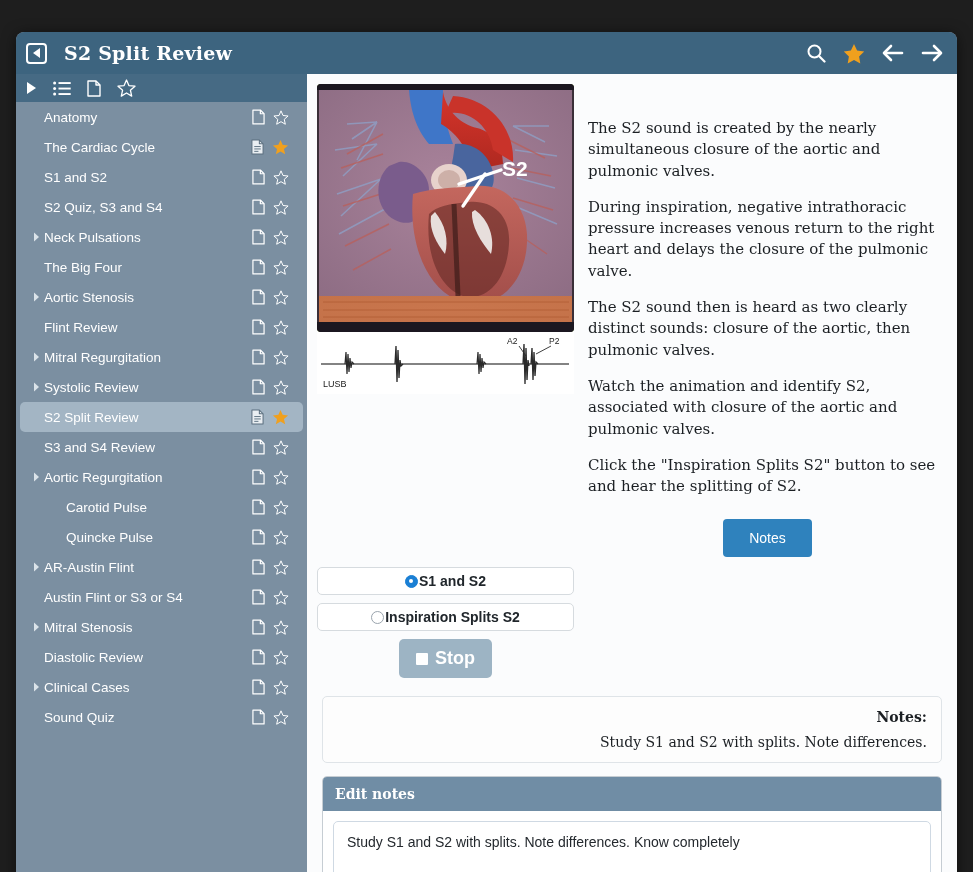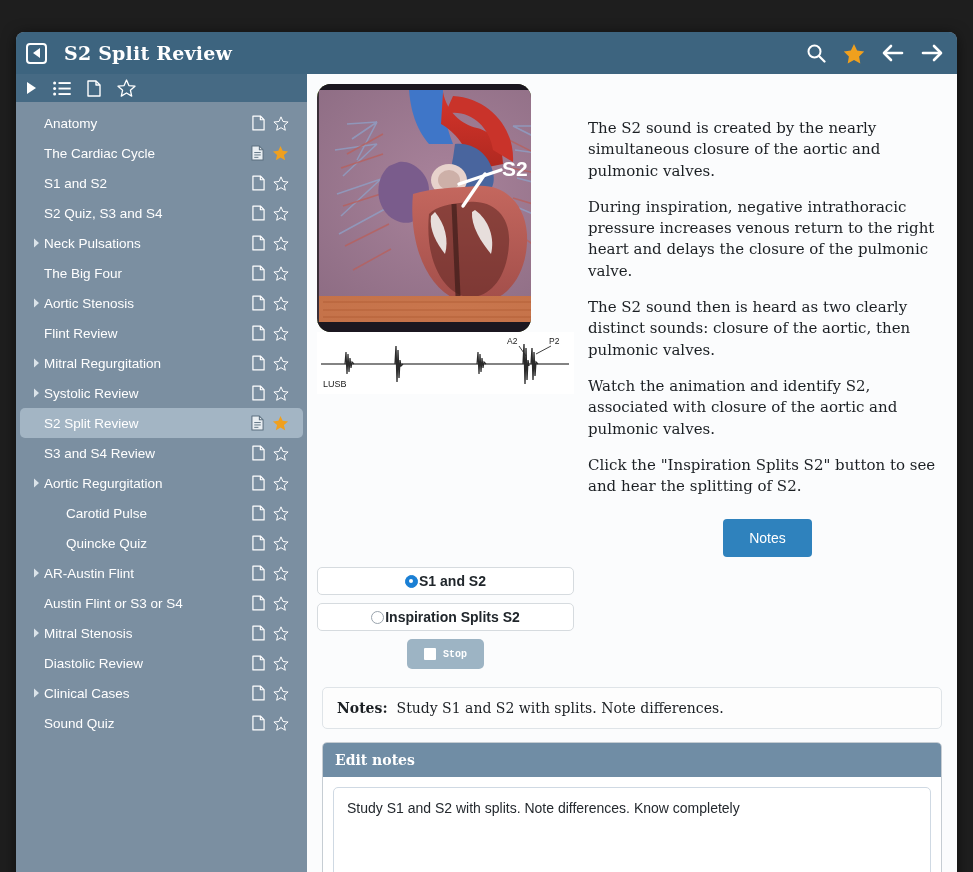--- a/index.html
+++ b/index.html
@@ -73,21 +73,21 @@
   #sidebar-toolbar {
     height: 28px;
     background: #466a84;
     display: flex;
     align-items: center;
     gap: 16px;
     padding-left: 10px;
   }
   #sidebar-toolbar .sicon { cursor: pointer; line-height: 0; }
 
-  #tree { padding-top: 6px; overflow: hidden; }
+  #tree { overflow: hidden; }
   .tree-row {
     height: 30px;
     display: flex;
     align-items: center;
     padding: 0 14px 0 8px;
     cursor: pointer;
     border-radius: 5px;
     margin: 0 4px;
   }
   .tree-row.selected { background: #a3b5c4; }
@@ -112,22 +112,22 @@
   #content {
     flex: 1 1 auto;
     background: #fbfcfd;
     padding: 10px 10px 0 10px;
     overflow: hidden;
   }
   #top-area { display: flex; gap: 14px; }
 
   #media-col { width: 257px; flex: 0 0 257px; }
   #heart-figure {
-    width: 214px; height: 248px;
-    border-radius: 14px;
+    width: 257px; height: 248px;
+    border-radius: 4px;
     overflow: hidden;
     position: relative;
     background: #bef264;
   }
   #heart-figure svg { display: block; }
   #waveform {
     width: 257px; height: 62px;
     background: #ffffff;
     position: relative;
   }
@@ -188,27 +188,27 @@
   }
   .opt-label { font-size: 14px; color: #20262b; font-weight: 600; }
 
   #stop-wrap { text-align: center; margin-top: 4px; }
   #stop-btn {
     background: #9db4c4;
     color: #ffffff;
     border: none;
     border-radius: 5px;
     padding: 9px 17px;
-    font-size: 10px;
+    font-size: 18px;
     font-weight: bold;
     display: inline-flex;
     align-items: center;
     gap: 7px;
     cursor: pointer;
-    font-family: Liberation Mono, monospace;
+    font-family: Liberation Sans, sans-serif;
   }
   #stop-btn .sq {
     width: 12px; height: 12px;
     background: #ffffff;
     border-radius: 1px;
     display: inline-block;
   }
 
   
   #notes-display {
@@ -216,20 +216,21 @@
     background: #fdfdfd;
     border: 1px solid #dfe4e8;
     border-radius: 5px;
     padding: 12px 14px;
     display: flex;
     gap: 9px;
     align-items: flex-end;
     font-family: "DejaVu Serif", "Liberation Serif", serif;
     font-size: 14px;
     color: #1b1f23;
+    flex-direction: column;
   }
   #notes-display .lbl { font-weight: bold; }
 
   
   #edit-panel {
     margin: 13px 5px 0 5px;
     border: 1px solid #c6cdd3;
     border-radius: 5px;
     overflow: hidden;
     background: #fff;
@@ -529,21 +530,21 @@
                   <path d="M1 1 h8 l4 4 v11 h-12 z" fill="none" stroke="#fff" stroke-width="1.3" stroke-linejoin="round"></path>
                   <path d="M9 1 v4 h4" fill="none" stroke="#fff" stroke-width="1.3" stroke-linejoin="round"></path>
                 </svg></span>
               <span><svg width="16" height="15" viewBox="0 0 19 18">
                   <polygon points="9.5,1 11.9,6.6 18,7.2 13.4,11.2 14.7,17.1 9.5,14 4.3,17.1 5.6,11.2 1,7.2 7.1,6.6" fill="none" stroke="#fff" stroke-width="1.2" stroke-linejoin="round"></polygon>
                 </svg></span>
             </span>
           </div>
           <div class="tree-row child">
             <span class="tw"></span>
-            <span class="tree-label">Quincke Quiz</span>
+            <span class="tree-label">Quincke Pulse</span>
             <span class="row-icons">
               <span><svg width="13" height="16" viewBox="0 0 14 17">
                   <path d="M1 1 h8 l4 4 v11 h-12 z" fill="none" stroke="#fff" stroke-width="1.3" stroke-linejoin="round"></path>
                   <path d="M9 1 v4 h4" fill="none" stroke="#fff" stroke-width="1.3" stroke-linejoin="round"></path>
                 </svg></span>
               <span><svg width="16" height="15" viewBox="0 0 19 18">
                   <polygon points="9.5,1 11.9,6.6 18,7.2 13.4,11.2 14.7,17.1 9.5,14 4.3,17.1 5.6,11.2 1,7.2 7.1,6.6" fill="none" stroke="#fff" stroke-width="1.2" stroke-linejoin="round"></polygon>
                 </svg></span>
             </span>
           </div>

